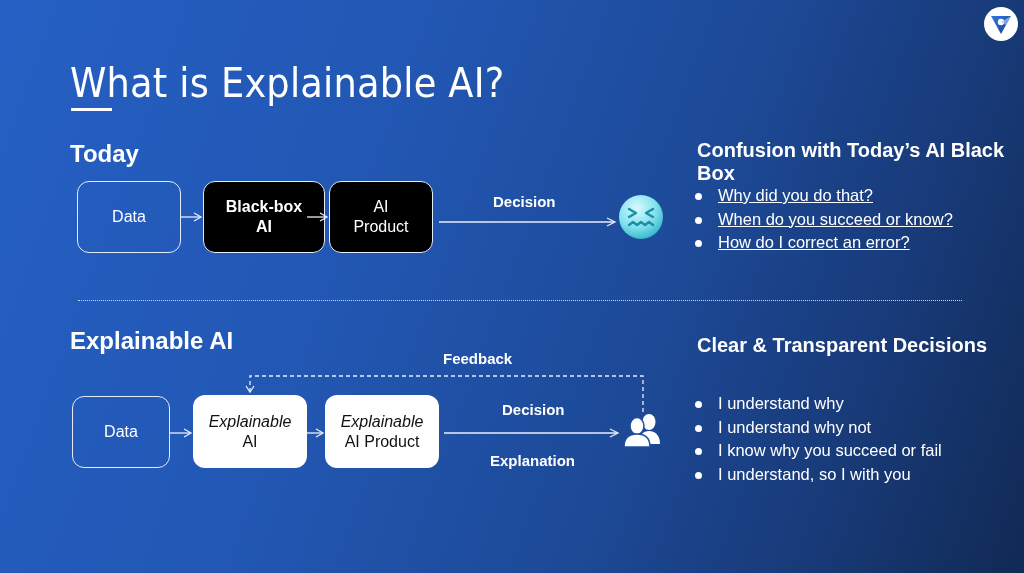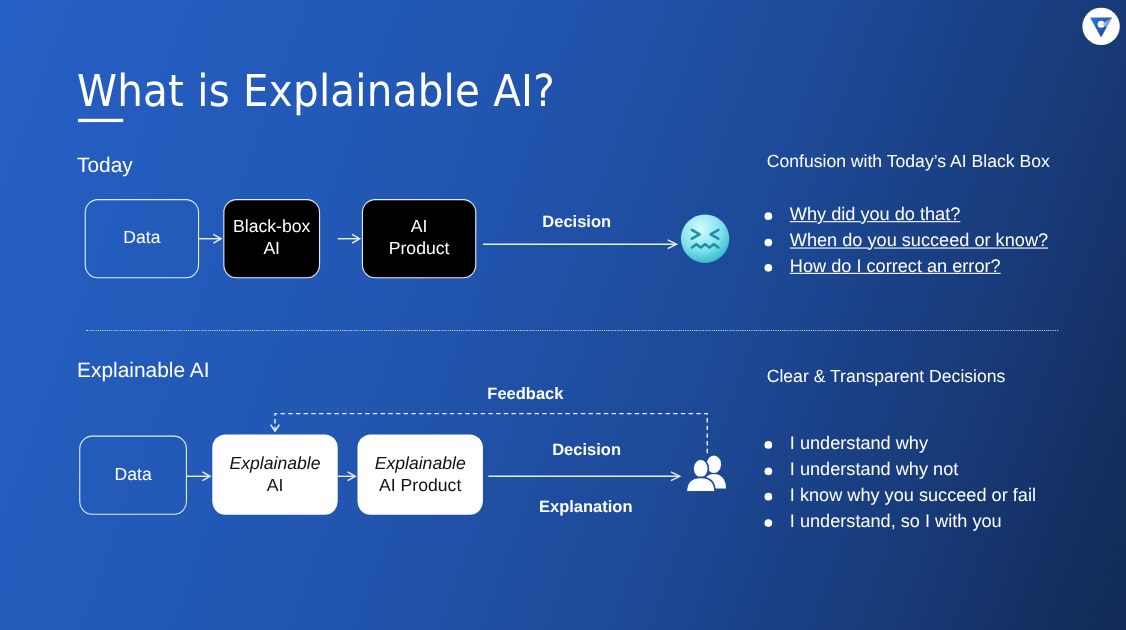--- a/index.html
+++ b/index.html
@@ -11,31 +11,31 @@
   .abs { position: absolute; }
   .logo {
     left: 984px; top: 7px; width: 34px; height: 34px; border-radius: 50%;
     background: #ffffff; display: flex; align-items: center; justify-content: center;
   }
   .title {
     left: 70px; top: 60px; font-size: 40px; font-weight: 300; letter-spacing: 0.2px;
     font-family: "DejaVu Sans", sans-serif; font-weight: normal; transform: scaleX(0.92); transform-origin: left top;
   }
   .title-underline { left: 71px; top: 108px; width: 41px; height: 3px; background: #fff; }
-  .section-label { font-size: 19px; font-weight: normal; }
+  .section-label { font-size: 24px; font-weight: bold; }
   .box {
     display: flex; align-items: center; justify-content: center; text-align: center;
     border-radius: 12px; box-sizing: border-box; font-size: 16px; line-height: 20px;
   }
   .box-outline { border: 1.5px solid #e4ecfa; color: #fff; }
   .box-black { background: #000; border: 1.5px solid #e4ecfa; color: #fff; }
   .box-white { background: #fff; color: #111; }
   .box-white .it { font-style: italic; }
   .flow-label { font-size: 15px; font-weight: bold; }
-  .heading-right { font-size: 16px; font-weight: normal; }
+  .heading-right { font-size: 20px; font-weight: bold; }
   ul.bullets { margin: 0; padding: 0; list-style: none; }
   ul.bullets li { position: relative; padding-left: 23px; font-size: 16.5px; line-height: 23.5px; }
   ul.bullets li::before {
     content: ""; position: absolute; left: 0; top: 9px; width: 7px; height: 7px; border-radius: 50%; background: #fff;
   }
   svg { overflow: visible; }
 </style>
 </head>
 <body>
 
@@ -56,21 +56,21 @@
 <div class="abs title">What is Explainable AI?</div>
 <div class="abs title-underline"></div>
 
 <div class="abs section-label" style="left:70px; top:140px;">Today</div>
 
 <div class="abs box box-outline" style="left:77px; top:181px; width:104px; height:72px;">
   <div>
       <div>Data</div>
     </div>
 </div>
-<div class="abs box box-black" style="left:203px; top:181px; width:88px; height:72px;">
+<div class="abs box box-black" style="left:203px; top:181px; width:122px; height:72px;font-weight:bold;">
   <div>
     <div>Black-box</div>
     <div>AI</div>
   </div>
 </div>
 <div class="abs box box-black" style="left:329px; top:181px; width:104px; height:72px;">
   <div>
     <div>AI</div>
     <div>Product</div>
   </div>

